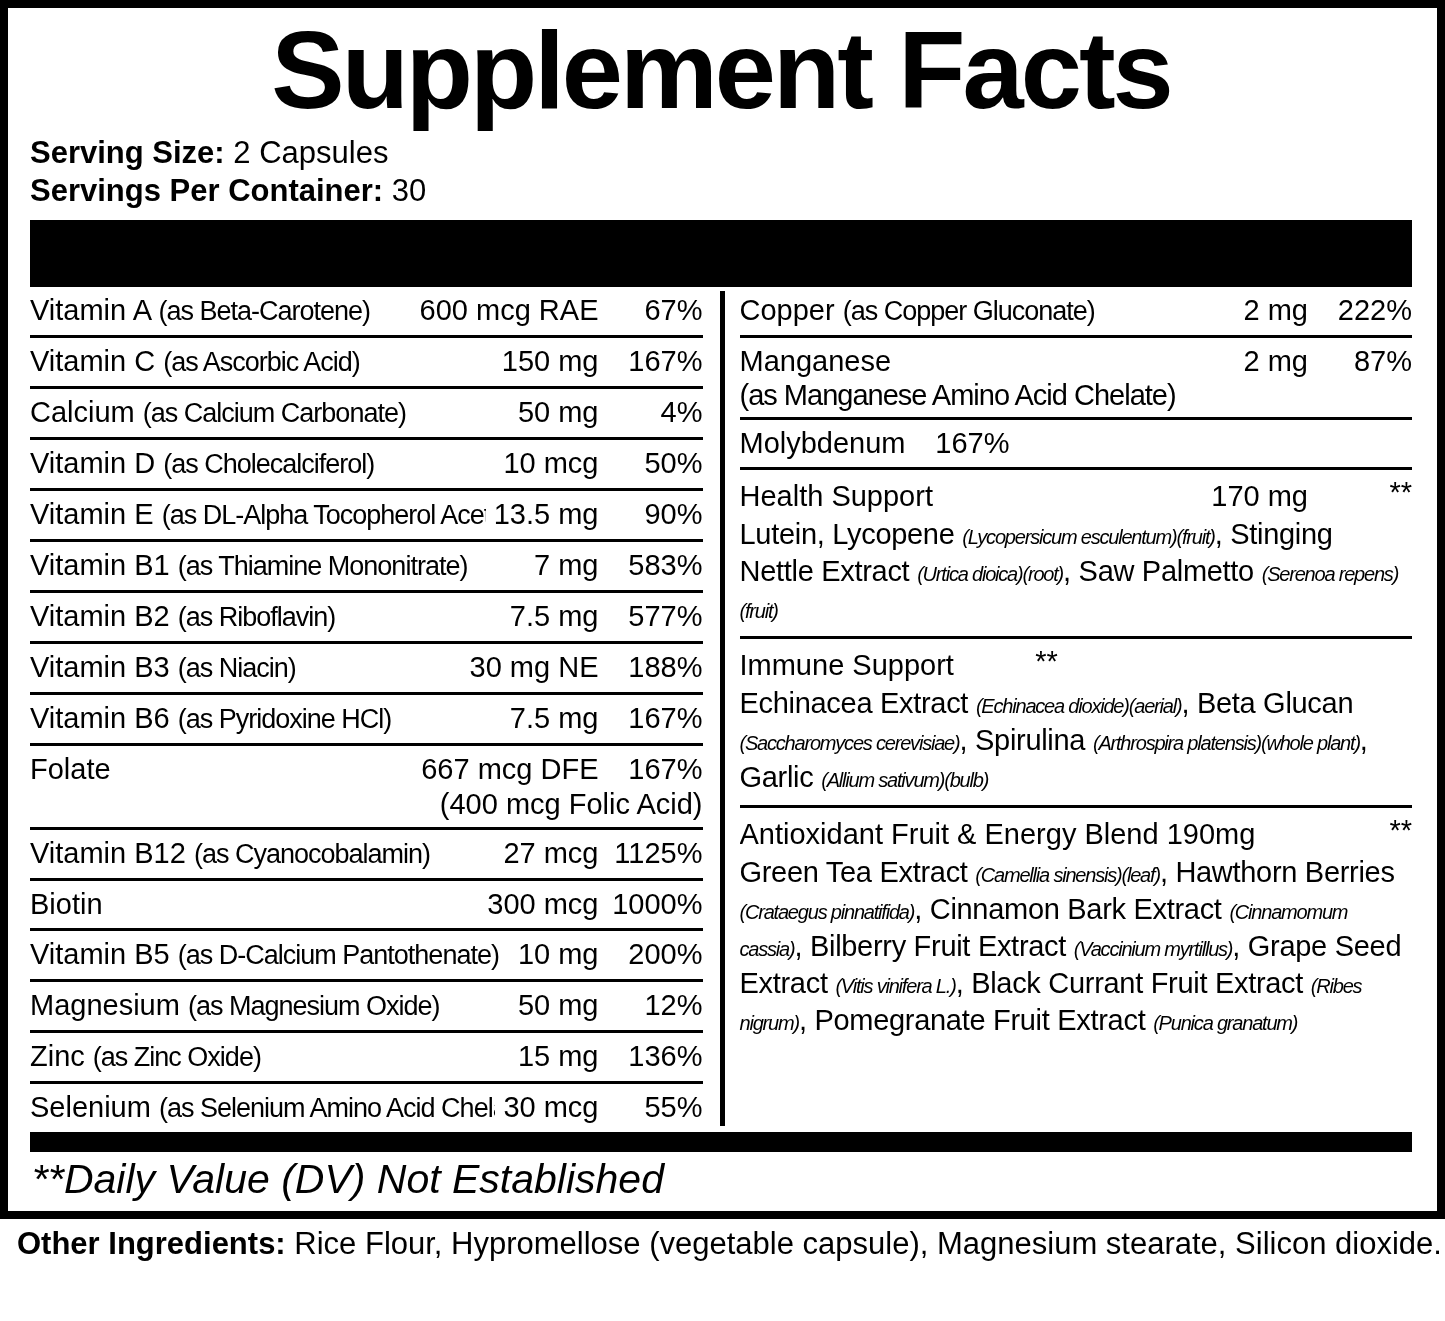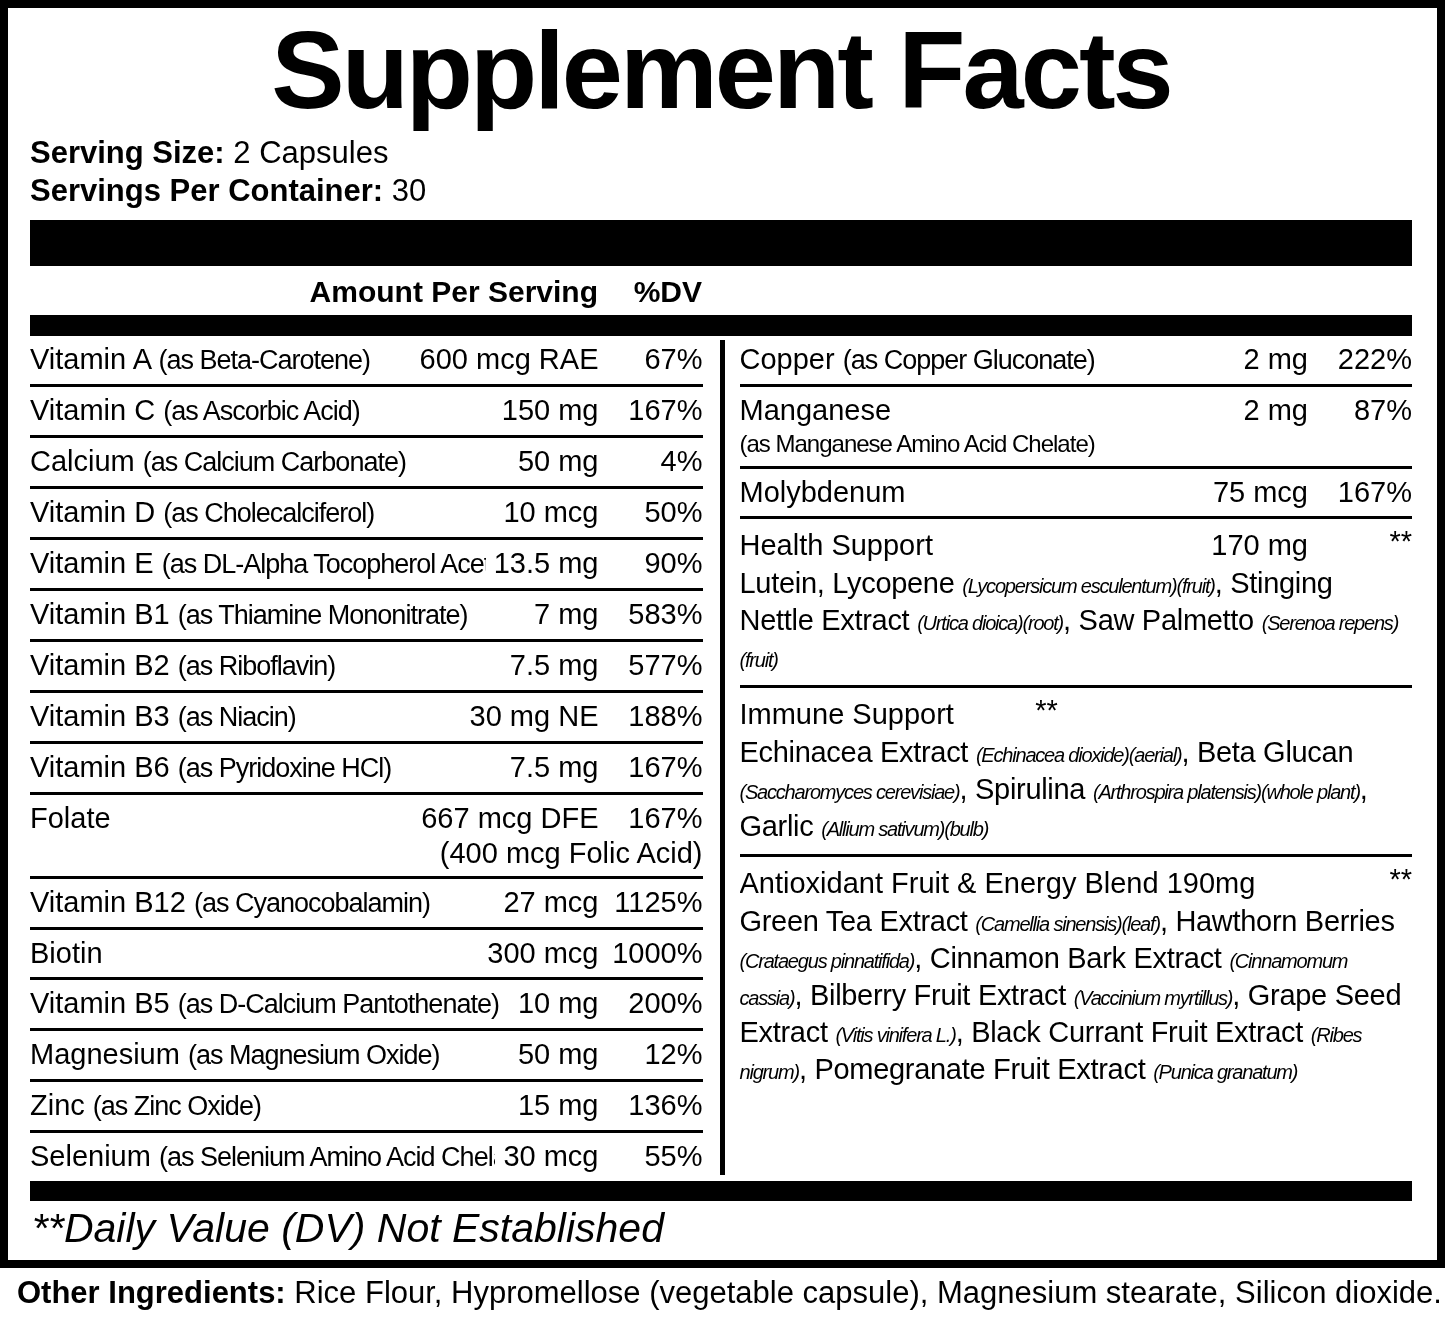--- a/index.html
+++ b/index.html
@@ -30,21 +30,21 @@
   .col{flex:1 1 0;min-width:0;}
   .vdivider{width:5px;background:#000;flex:0 0 auto;margin:4px 15px 6px 17px;}
   .row{border-bottom:3px solid #000;padding:6px 0 6px 0;}
   .col .row:last-child,.col .blend:last-child{border-bottom:none;}
   .row-main{display:flex;align-items:baseline;font-size:29px;line-height:35px;}
   .nm{white-space:nowrap;flex:0 1 auto;min-width:0;overflow:hidden;}
   .cond{font-size:27px;letter-spacing:-1px;}
   .amt{flex:1 0 auto;text-align:right;white-space:nowrap;padding-left:8px;}
   .dv{width:104px;flex:0 0 auto;text-align:right;white-space:nowrap;}
   .sub-amt{font-size:29px;line-height:34px;text-align:right;}
-  .sub-detail{font-size:24px;letter-spacing:-1px;line-height:32px;}
+  .sub-detail{font-size:29px;letter-spacing:-1px;line-height:32px;}
   .blend{border-bottom:3px solid #000;padding:9px 0 8px 0;}
   .desc{font-size:29px;line-height:34px;letter-spacing:-0.3px;margin-top:3px;}
   .desc .it{font-style:italic;font-size:20px;letter-spacing:-1.2px;}
   .dv-stars{position:relative;top:-4px;}
   .footnote{font-size:41px;line-height:40px;padding:7px 0 2px 2px;font-style:italic;}
   .other{
     font-size:31px;line-height:36px;margin-top:7px;padding-left:17px;
     white-space:nowrap;
   }
   .other .lbl{font-weight:bold;}
@@ -59,25 +59,20 @@
     <span class="lbl">Serving Size:</span>
     <span>2 Capsules</span>
   </div>
   <div class="serving-line">
     <span class="lbl">Servings Per Container:</span>
     <span>30</span>
   </div>
 
   <div class="bar bar-thick"></div>
 
-  <div class="header-row">
-    <span class="nm"></span>
-    <span class="amt">Amount Per Serving</span>
-    <span class="dv">%DV</span>
-  </div>
 
   <div class="bar bar-thin"></div>
 
   <div class="cols">
     <div class="col" id="col-left">
         <div class="row">
           <div class="row-main">
             <span class="nm">Vitamin A <span class="cond">(as Beta-Carotene)</span></span>
             <span class="amt">600 mcg RAE</span>
             <span class="dv">67%</span>
@@ -203,21 +198,20 @@
           <div class="row-main">
             <span class="nm">Manganese</span>
             <span class="amt">2 mg</span>
             <span class="dv">87%</span>
           </div>
           <div class="sub-detail cond">(as Manganese Amino Acid Chelate)</div>
         </div>
         <div class="row">
           <div class="row-main">
             <span class="nm">Molybdenum</span>
-            <span class="amt">75 mcg</span>
             <span class="dv">167%</span>
           </div>
         </div>
         <div class="blend">
           <div class="row-main">
             <span class="nm">Health Support</span>
             <span class="amt">170 mg</span>
             <span class="dv dv-stars">**</span>
           </div>
           <div class="desc"><span>Lutein, Lycopene </span><span class="it">(Lycopersicum esculentum)(fruit)</span><span>, Stinging Nettle Extract </span><span class="it">(Urtica dioica)(root)</span><span>, Saw Palmetto </span><span class="it">(Serenoa repens)(fruit)</span></div>

